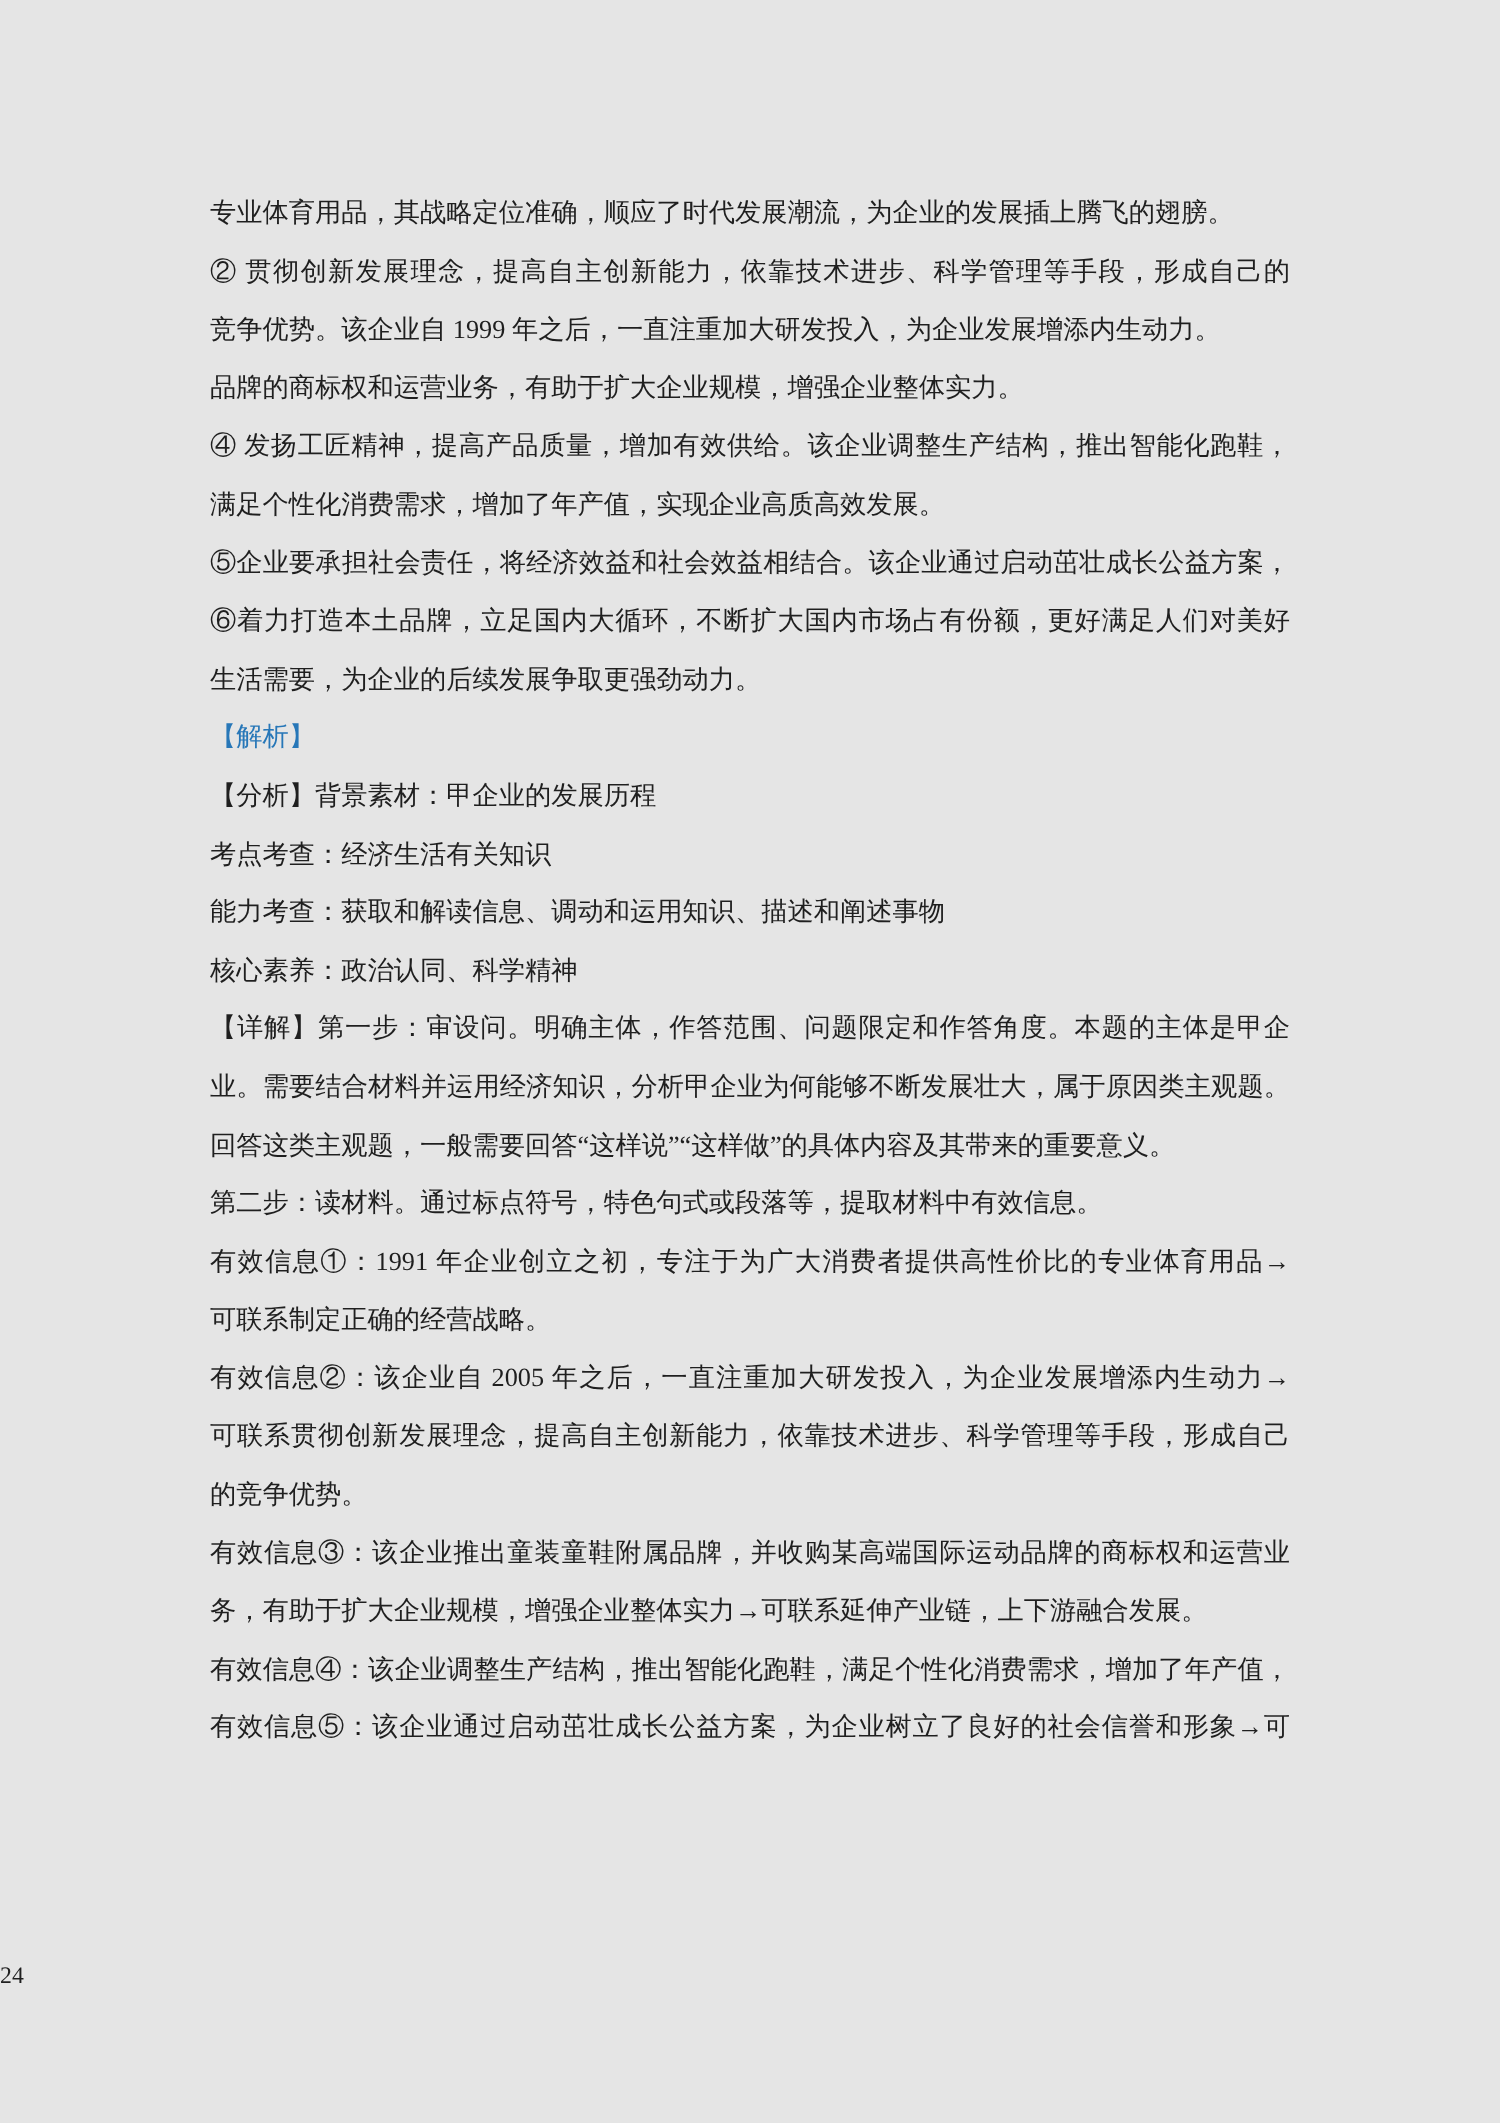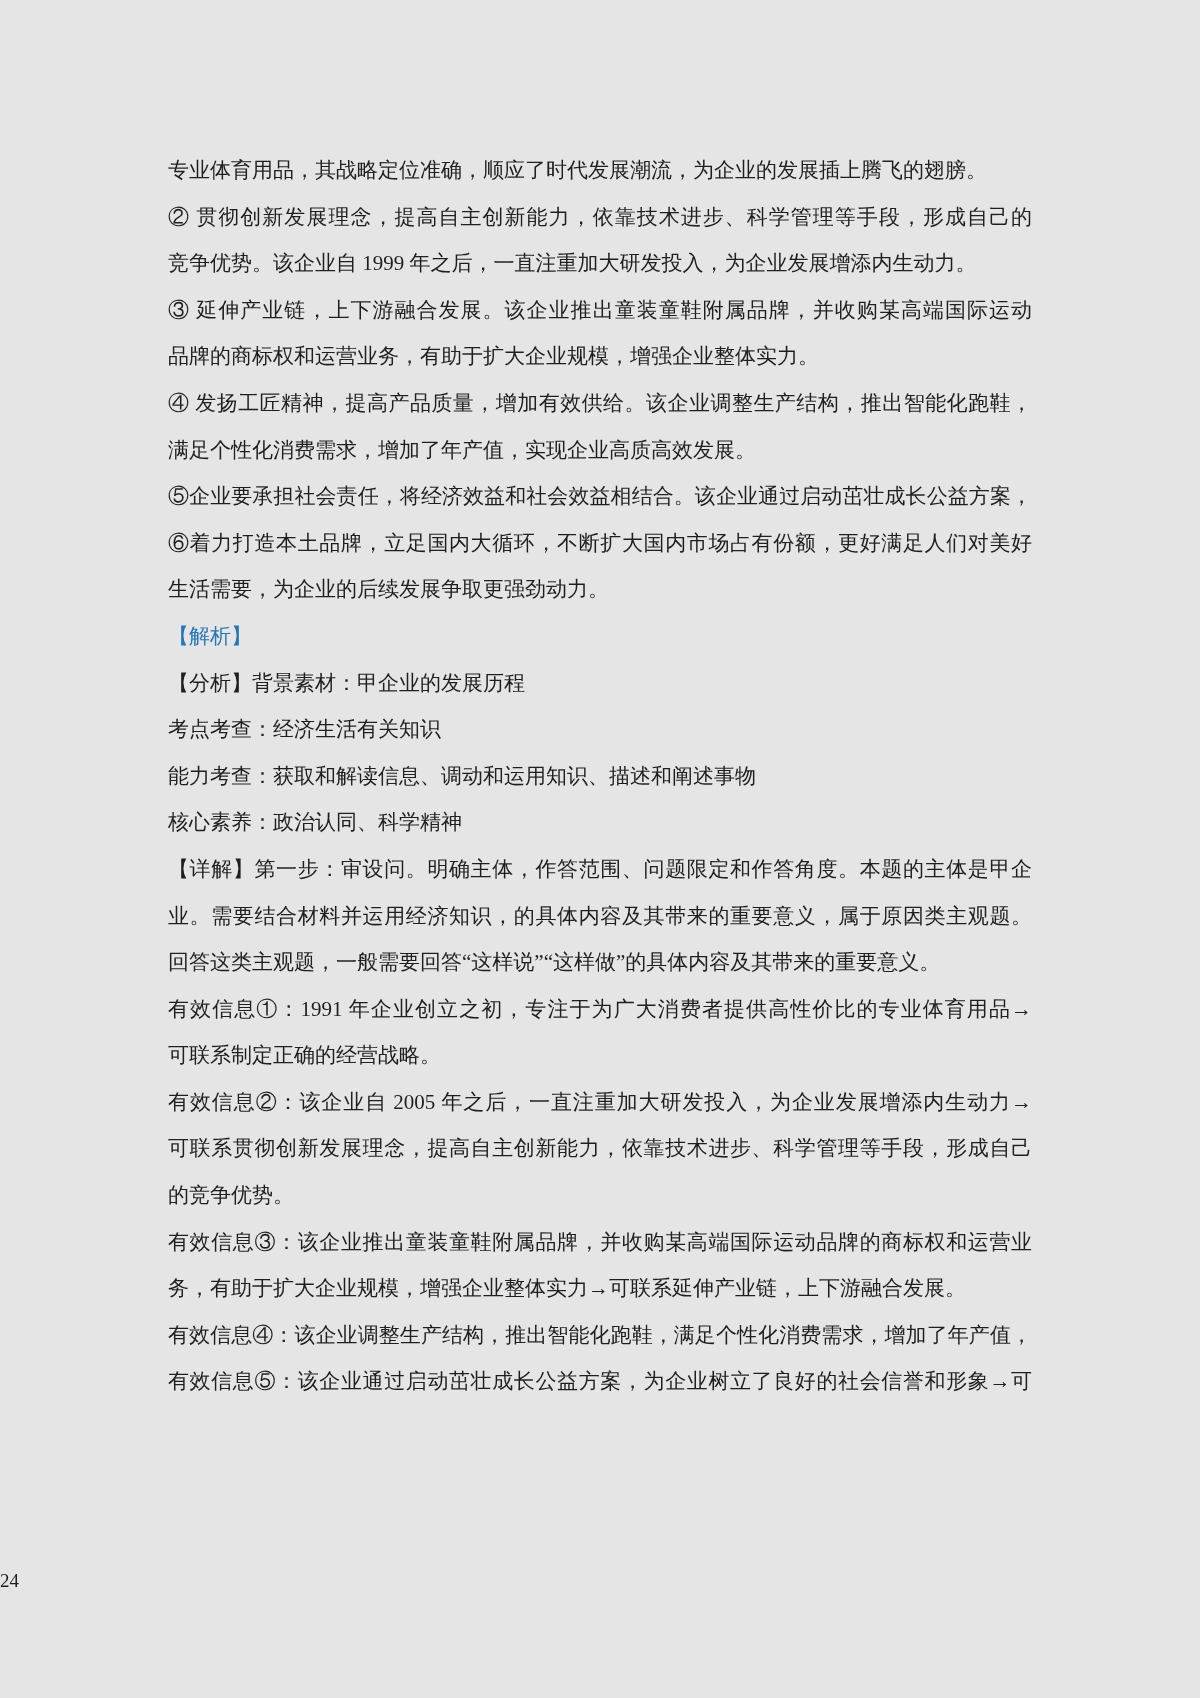--- a/index.html
+++ b/index.html
@@ -48,35 +48,35 @@
   }
 </style>
 </head>
 <body>
 
 <div class="page">
   <div class="doc-body" id="doc-body">
       <div class="line">专业体育用品，其战略定位准确，顺应了时代发展潮流，为企业的发展插上腾飞的翅膀。</div>
       <div class="line fill">② 贯彻创新发展理念，提高自主创新能力，依靠技术进步、科学管理等手段，形成自己的</div>
       <div class="line">竞争优势。该企业自 1999 年之后，一直注重加大研发投入，为企业发展增添内生动力。</div>
-      <div class="line fill">③ 延伸产业链，上下游融合发展。该企业推出童装童鞋附属品牌，并收购某高端国际运动</div>
       <div class="line">品牌的商标权和运营业务，有助于扩大企业规模，增强企业整体实力。</div>
       <div class="line fill">④ 发扬工匠精神，提高产品质量，增加有效供给。该企业调整生产结构，推出智能化跑鞋，</div>
       <div class="line">满足个性化消费需求，增加了年产值，实现企业高质高效发展。</div>
       <div class="line fill">⑤企业要承担社会责任，将经济效益和社会效益相结合。该企业通过启动茁壮成长公益方案，</div>
       <div class="line fill">⑥着力打造本土品牌，立足国内大循环，不断扩大国内市场占有份额，更好满足人们对美好</div>
       <div class="line">生活需要，为企业的后续发展争取更强劲动力。</div>
       <div class="line blue">【解析】</div>
       <div class="line">【分析】背景素材：甲企业的发展历程</div>
       <div class="line">考点考查：经济生活有关知识</div>
       <div class="line">能力考查：获取和解读信息、调动和运用知识、描述和阐述事物</div>
       <div class="line">核心素养：政治认同、科学精神</div>
       <div class="line fill">【详解】第一步：审设问。明确主体，作答范围、问题限定和作答角度。本题的主体是甲企</div>
-      <div class="line fill">业。需要结合材料并运用经济知识，的具体内容及其带来的重要意义，属于原因类主观题。</div>
+      <div class="line fill">业。需要结合材料并运用经济知识，分析甲企业为何能够不断发展壮大，属于原因类主观题。</div>
       <div class="line">回答这类主观题，一般需要回答“这样说”“这样做”的具体内容及其带来的重要意义。</div>
+      <div class="line">第二步：读材料。通过标点符号，特色句式或段落等，提取材料中有效信息。</div>
       <div class="line fill">有效信息①：1991 年企业创立之初，专注于为广大消费者提供高性价比的专业体育用品→</div>
       <div class="line">可联系制定正确的经营战略。</div>
       <div class="line fill">有效信息②：该企业自 2005 年之后，一直注重加大研发投入，为企业发展增添内生动力→</div>
       <div class="line fill">可联系贯彻创新发展理念，提高自主创新能力，依靠技术进步、科学管理等手段，形成自己</div>
       <div class="line">的竞争优势。</div>
       <div class="line fill">有效信息③：该企业推出童装童鞋附属品牌，并收购某高端国际运动品牌的商标权和运营业</div>
       <div class="line">务，有助于扩大企业规模，增强企业整体实力→可联系延伸产业链，上下游融合发展。</div>
       <div class="line fill">有效信息④：该企业调整生产结构，推出智能化跑鞋，满足个性化消费需求，增加了年产值，</div>
       <div class="line fill">有效信息⑤：该企业通过启动茁壮成长公益方案，为企业树立了良好的社会信誉和形象→可</div>
     </div>

